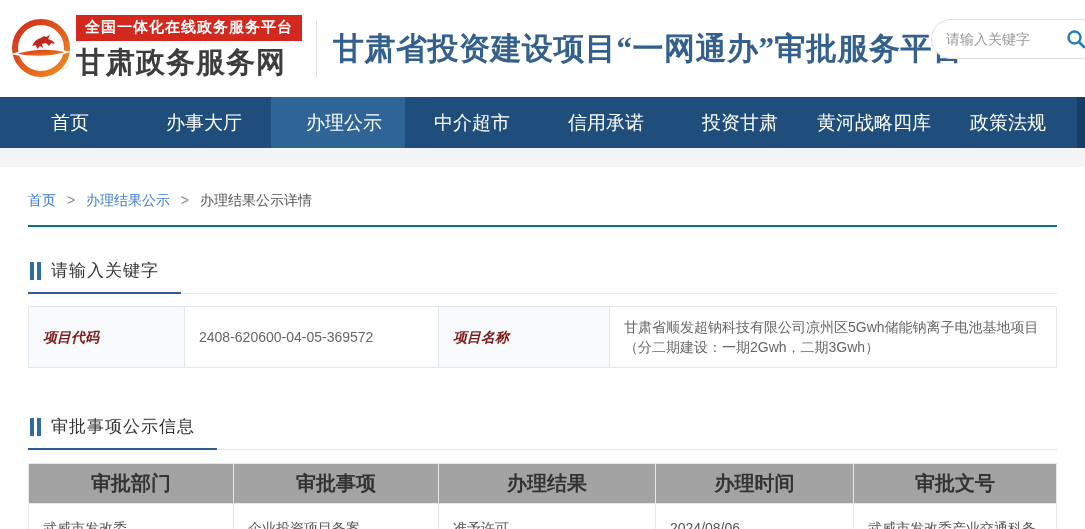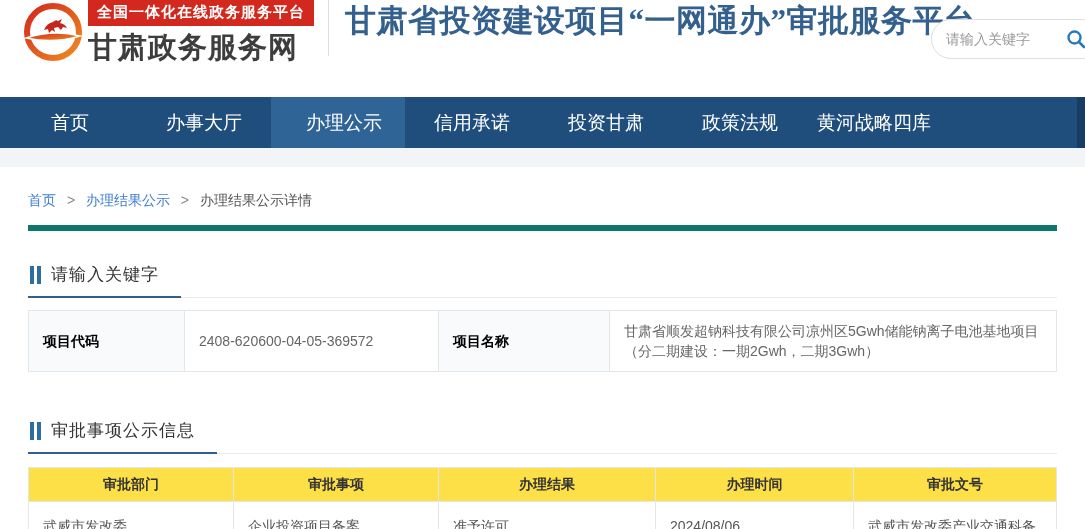--- a/index.html
+++ b/index.html
@@ -1,21 +1,21 @@
 <!DOCTYPE html>
 <html><head>
 <meta charset="utf-8">
 <style>
   * { margin:0; padding:0; box-sizing:border-box; }
   html,body { width:1085px; height:529px; overflow:hidden; background:#fff;
     font-family:"Liberation Sans","DejaVu Sans",sans-serif; }
 
   
   .header { position:relative; height:97px; background:#fff; }
-  .header-inner { display:flex; height:100%; padding-left:20px; }
+  .header-inner { display:flex; align-items:center; height:100%; padding-left:8px; }
   .logo-icon { width:66px; height:66px; flex:0 0 auto; }
   .logo-text { margin-left:2px; }
   .logo-banner { display:inline-block; background:#d2281d; color:#fff; font-size:15px;
     font-weight:bold; letter-spacing:1px; padding:3px 9px 4px; }
   .logo-name { font-size:29px; font-weight:bold; color:#3d3d3d; letter-spacing:1px; margin-top:2px; }
   .logo-divider { width:1px; height:56px; background:#ddd; margin:0 16px 0 14px; }
   .platform-title { font-family:"Liberation Serif","DejaVu Serif",serif; font-weight:bold;
     font-size:31px; color:#33608d; letter-spacing:0.5px; white-space:nowrap; }
   .search-box { position:absolute; right:-16px; top:19px; width:170px; height:40px;
     border:1px solid #ddd; border-radius:20px; background:#fff; display:flex;
@@ -29,45 +29,45 @@
   .nav { position:relative; height:51px; background:#1f4e7c; display:flex; padding-left:3px; }
   .nav-item { width:134px; text-align:center; line-height:51px; font-size:19px; color:#fff;
     cursor:pointer; white-space:nowrap; }
   .nav-item.active { background:#2e6496;padding-left:12px; }
   .nav-edge { position:absolute; right:0; top:0; width:8px; height:51px; background:#173d64; }
 
   .page-gap { height:19px; background:#f3f4f6; }
 
   
   .content { background:#fff; padding:0 28px; }
-  .breadcrumb { padding:25px 0 15px; border-bottom:6px solid #0f766e; font-size:14px; color:#555; }
+  .breadcrumb { padding:25px 0 15px; border-bottom:2px solid #0f766e; font-size:14px; color:#555; }
   .breadcrumb a { color:#3d7cd0; text-decoration:none; cursor:pointer; }
   .crumb-sep { color:#888; margin:0 7px; }
 
   .section-head { border-bottom:1px solid #e9e9e9; }
   .section-head.first { margin-top:32px; }
   .section-head.second { margin-top:47px; }
   .section-title-wrap { display:inline-flex; align-items:center; border-bottom:2px solid #2f5e94;
     padding:0 22px 10px 2px; margin-bottom:-1px; }
   .title-bars { display:inline-flex; margin-right:10px; }
   .title-bars i { display:inline-block; width:4px; height:18px; background:#2d6da0; }
   .title-bars i + i { margin-left:3px; }
   .section-title { font-size:17px; color:#333; letter-spacing:1px; }
 
   table { width:100%; border-collapse:collapse; table-layout:fixed; }
   .info-table { margin-top:12px; }
   .info-table td { border:1px solid #e2e7ec; font-size:14px; vertical-align:middle;
     padding:10px 14px; line-height:20px; height:59px; }
-  td.label-cell { background:#f9fafb; font-weight:bold; color:#000000; width:156px; }
+  td.label-cell { background:#f9fafb; font-weight:bold; color:#7f1d1d; width:156px;font-style:italic; }
   td.label-cell.second { width:171px; }
   td.value-cell { color:#666; }
   td.value-cell.code { width:254px; }
 
   .approval-table { margin-top:13px; }
-  .approval-table th { border:1px solid #e2e7ec; background:#fde047; font-size:14px; color:#333;
+  .approval-table th { border:1px solid #e2e7ec; background:#a3a3a3; font-size:20px; color:#333;
     font-weight:bold; text-align:center; height:34px; padding:6px 10px; }
   .approval-table td { border:1px solid #e2e7ec; font-size:14px; color:#555; text-align:left;
     vertical-align:top; padding:13px 14px; height:60px; line-height:22px; word-break:break-all; }
   .col-1{width:205px}.col-2{width:205px}.col-3{width:217px}.col-4{width:198px}.col-5{width:auto}
 </style>
 </head>
 <body>
 
 <div class="header">
   <div class="header-inner">
@@ -99,24 +99,25 @@
         </svg>
       </span>
     </div>
   </div>
 </div>
 
 <div class="nav">
   <div class="nav-item">首页</div>
   <div class="nav-item">办事大厅</div>
   <div class="nav-item active">办理公示</div>
+  <div class="nav-item">中介超市</div>
   <div class="nav-item">信用承诺</div>
   <div class="nav-item">投资甘肃</div>
+  <div class="nav-item">黄河战略四库</div>
   <div class="nav-item">政策法规</div>
-  <div class="nav-item">黄河战略四库</div>
   <div class="nav-edge"></div>
 </div>
 
 <div class="page-gap"></div>
 
 <div class="content">
 
   <div class="breadcrumb">
     <a>首页</a>
     <span class="crumb-sep">&gt;</span>

